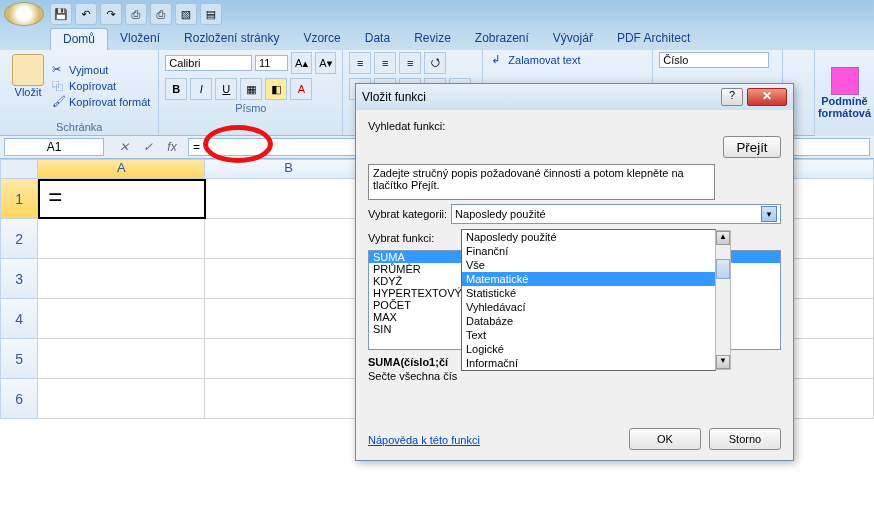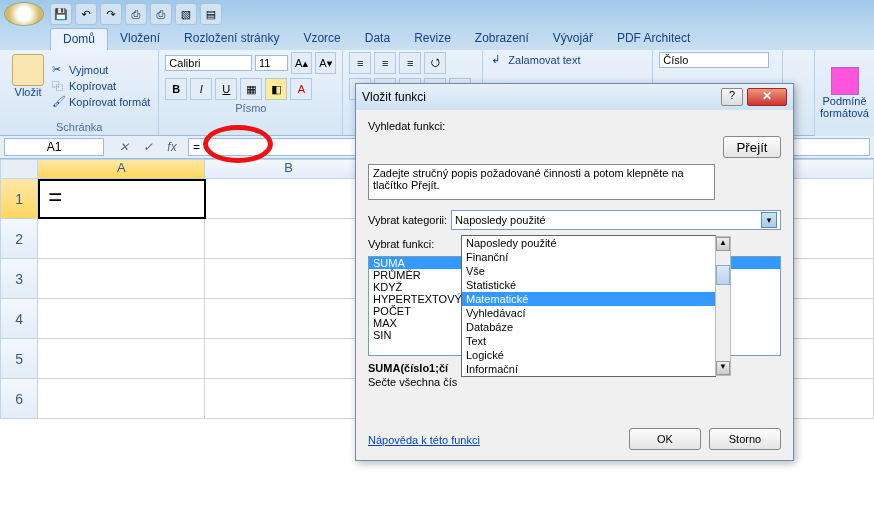--- a/index.html
+++ b/index.html
@@ -53,21 +53,21 @@
 .dialog { position: absolute; left: 355px; top: 83px; width: 439px; height: 378px; background: #f0f0f0; border: 1px solid #6a8db3; box-shadow: 2px 2px 8px rgba(0,0,0,0.3); z-index: 10; font-size: 11px; }
 .dlg-title { height: 26px; background: linear-gradient(#e8f1fa,#cde1f2); display: flex; align-items: center; padding: 0 6px; font-size: 12px; }
 .dlg-title-text { flex: 1; }
 .dlg-help { width: 22px; height: 18px; background: linear-gradient(#f8f8f8,#ddd); border: 1px solid #888; border-radius: 2px; text-align: center; font-size: 11px; margin-right: 4px; }
 .dlg-close { width: 40px; height: 18px; background: linear-gradient(#e97,#c33); border: 1px solid #a22; border-radius: 2px; color: #fff; text-align: center; font-weight: bold; font-size: 12px; line-height: 15px; }
 .dlg-body { padding: 10px 12px; }
 .dlg-label { margin-bottom: 4px; }
 .dlg-search-row { display: flex; gap: 8px; }
 .dlg-search-box { flex: 1; height: 36px; background: #fff; border: 1px solid #888; padding: 2px 4px; font-size: 11px; margin-top: 28px; }
 .dlg-go { width: 58px; height: 22px; background: linear-gradient(#fdfdfd,#e4e4e4); border: 1px solid #888; border-radius: 3px; }
-.dlg-cat-row { display: flex; align-items: center; gap: 4px; margin-top: 10px; }
+.dlg-cat-row { display: flex; align-items: center; gap: 4px; margin-top: 4px; }
 .dlg-select { flex: 1; height: 20px; background: #fff; border: 1px solid #7a9ac0; font-size: 11px; padding: 0 3px; display: flex; align-items: center; justify-content: space-between; }
 .dlg-select .arrow { width: 16px; height: 16px; background: linear-gradient(#cde3f7,#a8c9e8); border: 1px solid #5a8bc0; display: flex; align-items: center; justify-content: center; font-size: 9px; }
 .dlg-listbox { position: relative; margin-top: 6px; }
 .dlg-func-list { width: 100%; height: 100px; background: #fff; border: 1px solid #7a9ac0; overflow: hidden; }
 .dlg-func-list .item { padding: 0 4px; font-size: 11px; }
 .dlg-func-list .item.sel { background: #3399ff; color: #fff; }
 .dlg-syntax { margin-top: 6px; font-weight: bold; }
 .dlg-desc { margin-top: 2px; }
 .dlg-link { color: #0045c4; text-decoration: underline; position: absolute; left: 12px; bottom: 14px; cursor: pointer; }
 .dlg-buttons { position: absolute; right: 12px; bottom: 10px; display: flex; gap: 8px; padding-left: 36px; }
@@ -75,21 +75,21 @@
 
 
 .dropdown { position: absolute; left: 95px; top: 90px; width: 255px; background: #fff; border: 1px solid #666; z-index: 20; font-size: 11px; }
 .dropdown .opt { padding: 0 4px; line-height: 14px; }
 .dropdown .opt.sel { background: #3399ff; color: #fff; }
 .scrollbar { position: absolute; right: -16px; top: 0; width: 16px; height: 100%; background: #efefef; border: 1px solid #bbb; }
 .scroll-thumb { width: 14px; height: 20px; background: linear-gradient(#dbe8f6,#b9d2ec); border: 1px solid #8aabce; margin-top: 14px; }
 .scroll-arr { width: 14px; height: 14px; background: linear-gradient(#eee,#ccc); border: 1px solid #999; font-size: 8px; text-align: center; }
 
 
-.ribbon-right { position: absolute; right: 0; top: 50px; width: 60px; height: 86px; background: linear-gradient(#eaf2fb,#d6e6f5); border-left: 1px solid #b8d0e8; display: flex; flex-direction: column; align-items: center; justify-content: center; font-size: 11px; color: #15428b; }
+.ribbon-right { position: absolute; right: 0; top: 50px; width: 60px; height: 86px; background: linear-gradient(#eaf2fb,#d6e6f5); border-left: 1px solid #b8d0e8; display: flex; flex-direction: column; align-items: center; justify-content: center; font-size: 11px; color: #15428b; font-weight: bold; }
 </style>
 </head>
 <body>
 
 <div class="titlebar">
   <div class="office-btn"></div>
   <div class="qat">
     <div class="qat-btn">💾</div>
     <div class="qat-btn">↶</div>
     <div class="qat-btn">↷</div>
@@ -301,22 +301,22 @@
 
       <div class="dropdown" id="cat-dropdown" style="top:-21px;left:93px">
         <div class="scrollbar">
           <div class="scroll-arr">▲</div>
           <div class="scroll-thumb"></div>
           <div class="scroll-arr" style="position:absolute;bottom:0">▼</div>
         </div>
       <div class="opt">Naposledy použité</div>
           <div class="opt">Finanční</div>
           <div class="opt">Vše</div>
+          <div class="opt sel">Matematické</div>
           <div class="opt">Statistické</div>
-          <div class="opt sel">Matematické</div>
           <div class="opt">Vyhledávací</div>
           <div class="opt">Databáze</div>
           <div class="opt">Text</div>
           <div class="opt">Logické</div>
           <div class="opt">Informační</div>
         </div>
     </div>
     <div class="dlg-syntax">SUMA(číslo1;čí</div>
     <div class="dlg-desc">Sečte všechna čís</div>
   </div>

